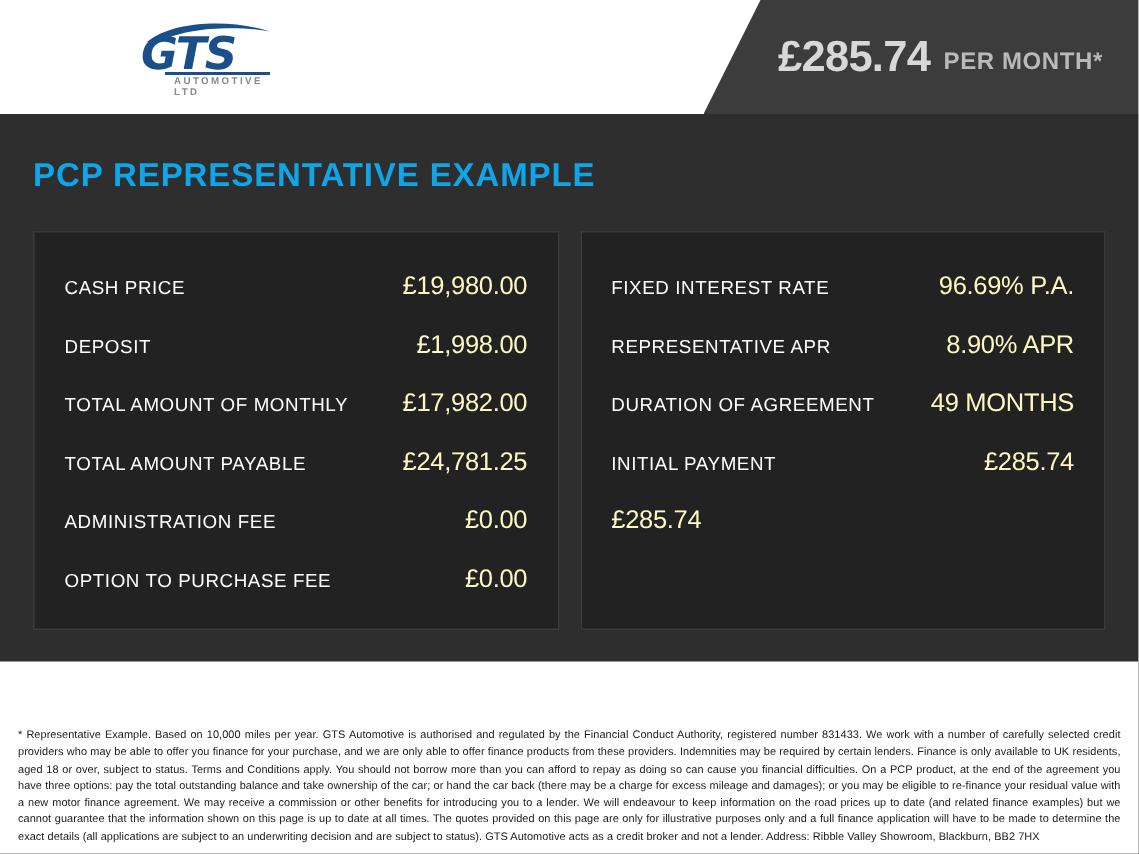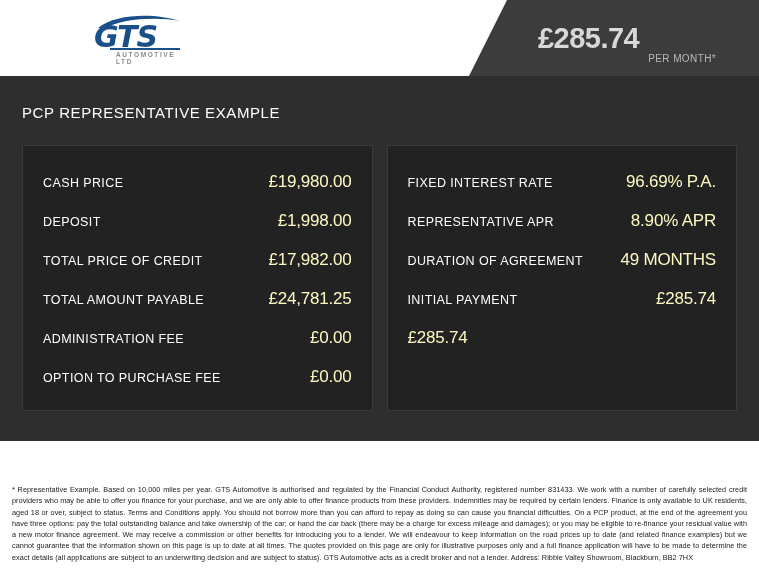--- a/index.html
+++ b/index.html
@@ -86,34 +86,34 @@
     justify-content: center;
     padding-left: 26px;
   }
   .price-amount {
     font-size: 29px;
     font-weight: bold;
     color: #d8d8d8;
     letter-spacing: -0.5px;
   }
   .price-period {
-    font-size: 10px;
-    font-weight: normal;
+    font-size: 16px;
+    font-weight: bold;
     color: #b9b9b9;
     letter-spacing: 0.4px;
     margin-left: 9px;
     position: relative;
-    top: 20px;
+    top: 4px;
   }
 
   
   .title {
-    color: #ffffff;
-    font-size: 15px;
-    font-weight: normal;
+    color: #0ea5e9;
+    font-size: 22px;
+    font-weight: bold;
     letter-spacing: 0.6px;
     padding: 28px 0 0 22px;
   }
 
   
   .panels {
     display: flex;
     gap: 14px;
     padding: 24px 22px 0 22px;
   }
@@ -189,21 +189,21 @@
     <div class="panel" id="left-panel">
         <div class="row">
           <span class="row-label">CASH PRICE</span>
           <span class="row-value">£19,980.00</span>
         </div>
         <div class="row">
           <span class="row-label">DEPOSIT</span>
           <span class="row-value">£1,998.00</span>
         </div>
         <div class="row">
-          <span class="row-label">TOTAL PRICE OF CREDIT</span>
+          <span class="row-label">TOTAL AMOUNT OF MONTHLY</span>
           <span class="row-value">£17,982.00</span>
         </div>
         <div class="row">
           <span class="row-label">TOTAL AMOUNT PAYABLE</span>
           <span class="row-value">£24,781.25</span>
         </div>
         <div class="row">
           <span class="row-label">ADMINISTRATION FEE</span>
           <span class="row-value">£0.00</span>
         </div>

